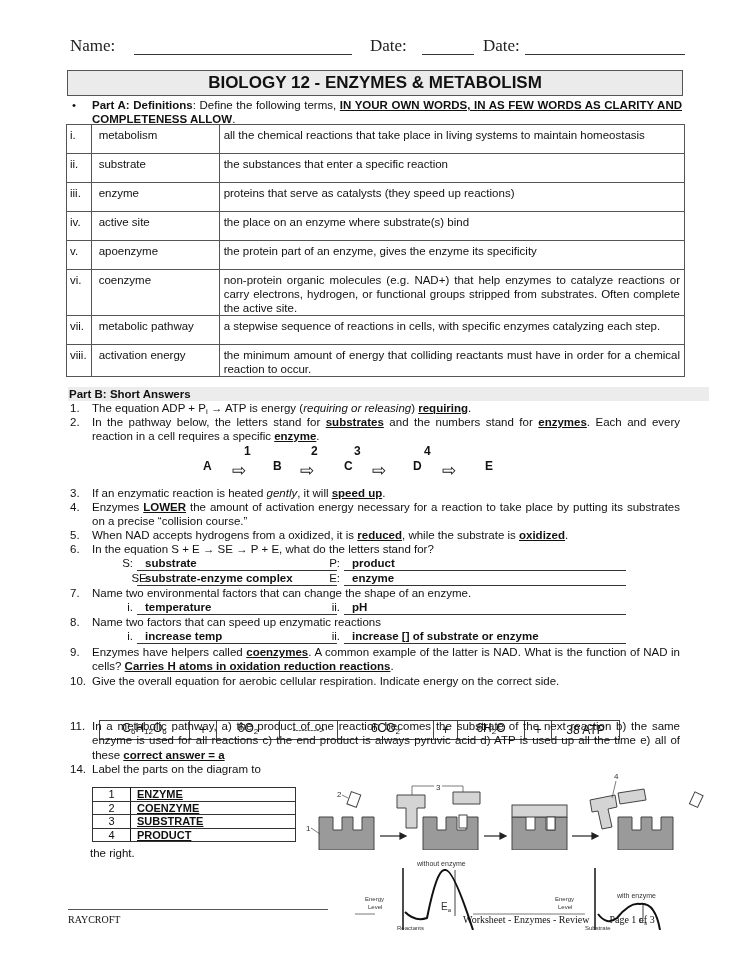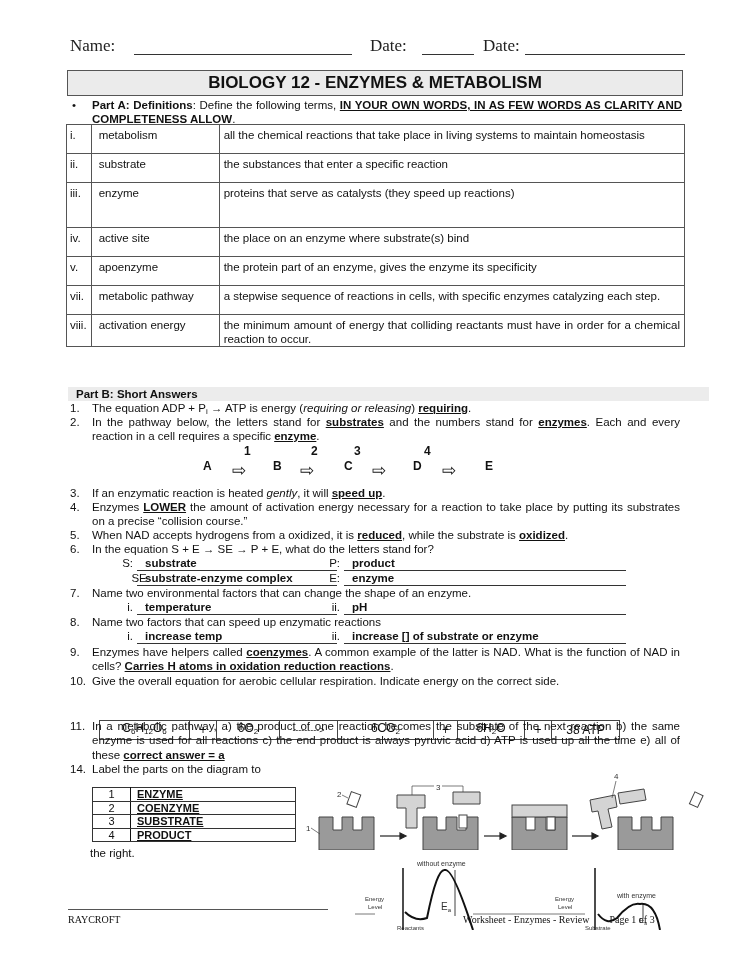--- a/index.html
+++ b/index.html
@@ -22,21 +22,21 @@
   .u { text-decoration: underline; }
 
   
   table.defs { position: absolute; left: 66px; top: 124px; width: 619px; border-collapse: collapse; font-size: 11.5px; }
   table.defs td { border: 1px solid #555; vertical-align: top; padding: 3px 4px 0 4px; line-height: 14px; }
   table.defs td.num { width: 23px; padding-left: 3px; }
   table.defs td.term { width: 128px; padding-left: 7px; }
   table.defs td.def { text-align: justify; }
 
   
-  .partB-hdr { position: absolute; left: 68px; top: 387px; width: 641px; height: 14px; background: #ececec; font-weight: bold; font-size: 11.5px; line-height: 14px; padding-left: 8px; }
+  .partB-hdr { position: absolute; left: 68px; top: 387px; width: 641px; height: 14px; background: #ececec; font-weight: bold; font-size: 11.5px; line-height: 14px; padding-left: 1px; }
   .q { position: absolute; left: 70px; width: 610px; font-size: 11.5px; line-height: 14.3px; }
   .q .n { position: absolute; left: 0; top: 0; }
   .q .t { margin-left: 22px; text-align: justify; }
   .i { font-style: italic; }
 
   .pathway { position: absolute; top: 419px; left: 0; width: 749px; height: 30px; font-weight: bold; font-size: 12px; }
   .pathway span { position: absolute; }
 
   .fill { position: absolute; font-size: 11.5px; }
   .fill .lbl { position: absolute; text-align: right; }
@@ -79,34 +79,39 @@
     <tr style="height:29px">
         <td class="num">i.</td>
         <td class="term">metabolism</td>
         <td class="def">all the chemical reactions that take place in living systems to maintain homeostasis</td>
       </tr>
     <tr style="height:29px">
         <td class="num">ii.</td>
         <td class="term">substrate</td>
         <td class="def">the substances that enter a specific reaction</td>
       </tr>
-    <tr style="height:45px">
+    <tr style="height:29px">
         <td class="num">iii.</td>
         <td class="term">enzyme</td>
         <td class="def">proteins that serve as catalysts (they speed up reactions)</td>
       </tr>
     <tr style="height:29px">
         <td class="num">iv.</td>
         <td class="term">active site</td>
         <td class="def">the place on an enzyme where substrate(s) bind</td>
       </tr>
     <tr style="height:29px">
         <td class="num">v.</td>
         <td class="term">apoenzyme</td>
         <td class="def">the protein part of an enzyme, gives the enzyme its specificity</td>
+      </tr>
+    <tr style="height:45px">
+        <td class="num">vi.</td>
+        <td class="term">coenzyme</td>
+        <td class="def">non-protein organic molecules (e.g. NAD+) that help enzymes to catalyze reactions or carry electrons, hydrogen, or functional groups stripped from substrates.  Often complete the active site.</td>
       </tr>
     <tr style="height:29px">
         <td class="num">vii.</td>
         <td class="term">metabolic pathway</td>
         <td class="def">a stepwise sequence of reactions in cells, with specific enzymes catalyzing each step.</td>
       </tr>
     <tr style="height:29px">
         <td class="num">viii.</td>
         <td class="term">activation energy</td>
         <td class="def">the minimum amount of energy that colliding reactants must have in order for a chemical reaction to occur.</td>

